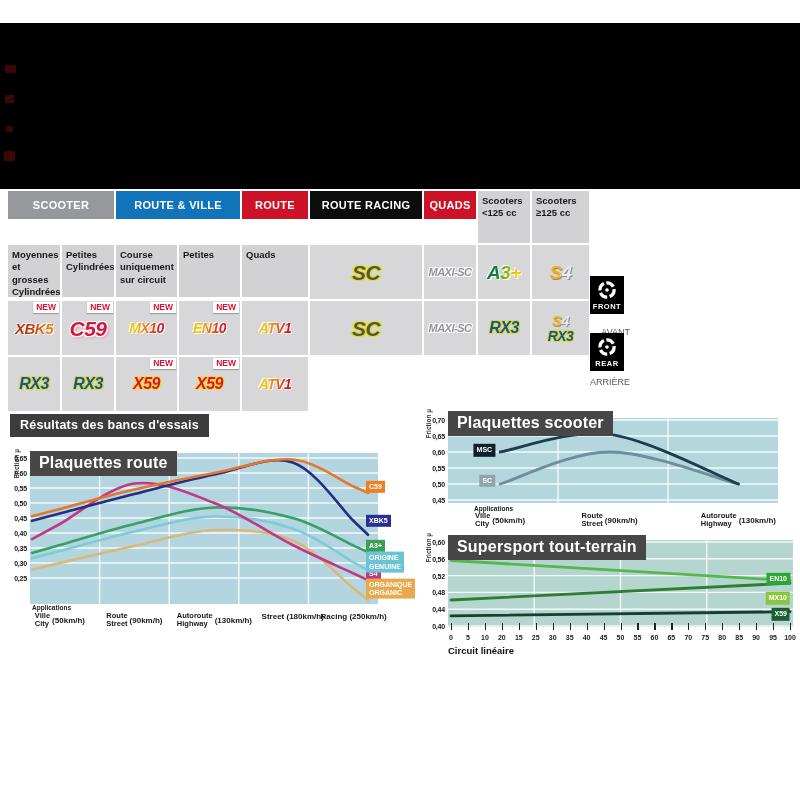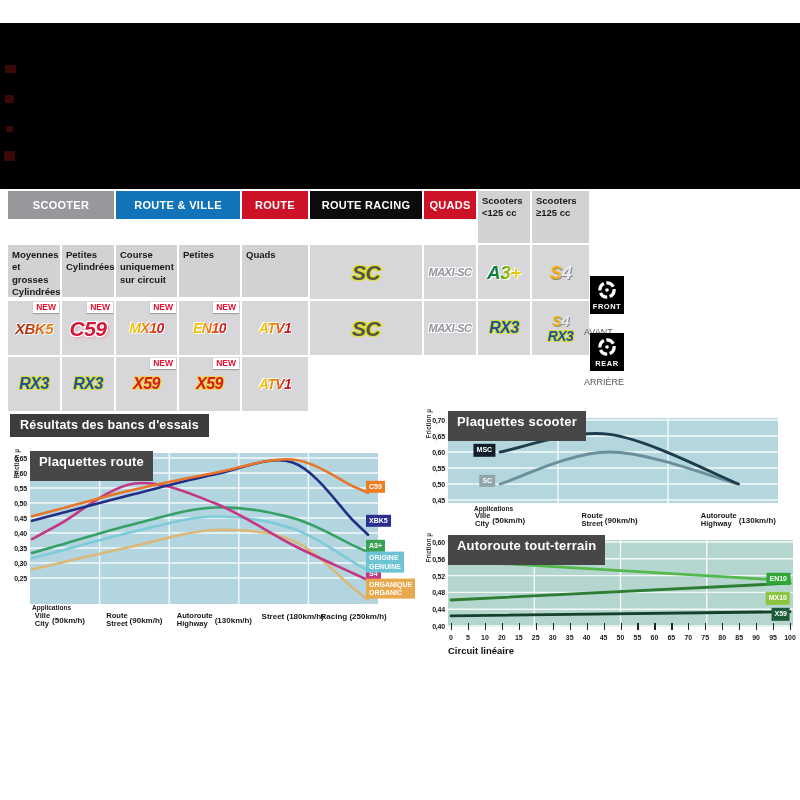--- a/index.html
+++ b/index.html
@@ -45,29 +45,29 @@
   .lg-x59{font-size:16px;color:#d41a24;text-shadow:-1px -1px 0 #f5d44a,1px -1px 0 #f5d44a,
     -1px 1px 0 #f5d44a,1px 1px 0 #f5d44a;}
   .lg-rx3,.lg-rx3small{font-size:16px;color:#1d4f9e;text-shadow:-1px -1px 0 #d4dc3c,
     1px -1px 0 #d4dc3c,-1px 1px 0 #d4dc3c,1px 1px 0 #d4dc3c;}
   .lg-rx3small{font-size:14px;}
   
   .axle-badge{position:absolute;left:590px;width:34px;background:#000;color:#fff;
     text-align:center;padding:4px 0 3px;z-index:2;}
   .axle-badge svg{display:block;margin:0 auto;}
   .axle-label{font-size:7.5px;font-weight:bold;letter-spacing:.5px;margin-top:2px;}
-  .axle-sub{position:absolute;left:584px;width:46px;text-align:left;font-size:9px;
+  .axle-sub{position:absolute;left:584px;width:46px;text-align:right;font-size:9px;
     color:#55565a;z-index:2;}
   
   .results-banner{position:absolute;left:10px;top:391px;background:#3c3c3c;color:#fff;
     font-weight:bold;font-size:12.5px;padding:4px 10px 5px;z-index:2;letter-spacing:.2px;}
   
   .chart{position:absolute;z-index:2;}
   .chart-title{position:absolute;background:#474747;color:#fff;font-weight:bold;
-    font-size:13px;padding:3px 9px 12px;letter-spacing:.2px;white-space:nowrap;z-index:4;}
+    font-size:16px;padding:3px 9px 4px;letter-spacing:.2px;white-space:nowrap;z-index:4;}
   .plot{position:absolute;}
   .plot svg{display:block;}
   .ylab{position:absolute;font-size:7px;font-weight:bold;color:#15151a;text-align:right;
     transform:translateY(-50%);letter-spacing:-.2px;}
   .fric{position:absolute;font-size:6.5px;font-weight:bold;color:#333;
     writing-mode:vertical-rl;transform:rotate(180deg);}
   .series-label{position:absolute;color:#fff;font-weight:bold;font-size:7px;line-height:1.2;
     padding:2px 3px;white-space:pre-line;transform:translateY(-50%);z-index:5;text-align:left;}
   .series-label.start{transform:translate(-100%,-50%);}
   .series-label.inplot{transform:translate(-100%,-50%);}
@@ -311,21 +311,21 @@
       </div>
       <div class="axis-cat" style="left: 310.4px; top: 105px;">
         <span class="frcol">
           <span>Autoroute</span>
           <span>Highway</span>
         </span>
         <span class="speed">(130km/h)</span>
       </div>
     </div>
   <div class="chart" id="chart-tt" style="left:428px;top:508px;width:372px;height:137px">
-      <div class="chart-title" style="left: 20px; top: 4px;">Autoroute tout-terrain</div>
+      <div class="chart-title" style="left: 20px; top: 4px;">Supersport tout-terrain</div>
       <div class="fric" style="left: -3px; top: 2px;">Friction µ</div>
       <div class="plot" style="left: 20px; top: 9px; width: 345px; height: 87px; background: rgb(181, 214, 207);">
         <svg width="345" height="87">
           <line x1="0" y1="2" x2="345" y2="2" stroke="#fff" stroke-width="1.4" opacity="0.85"></line>
           <line x1="0" y1="18.8" x2="345" y2="18.8" stroke="#fff" stroke-width="1.4" opacity="0.85"></line>
           <line x1="0" y1="35.6" x2="345" y2="35.6" stroke="#fff" stroke-width="1.4" opacity="0.85"></line>
           <line x1="0" y1="52.4" x2="345" y2="52.4" stroke="#fff" stroke-width="1.4" opacity="0.85"></line>
           <line x1="0" y1="69.2" x2="345" y2="69.2" stroke="#fff" stroke-width="1.4" opacity="0.85"></line>
           <line x1="0" y1="86" x2="345" y2="86" stroke="#fff" stroke-width="1.4" opacity="0.85"></line>
           <line x1="86.25" y1="0" x2="86.25" y2="87" stroke="#fff" stroke-width="1.4" opacity="0.85"></line>

